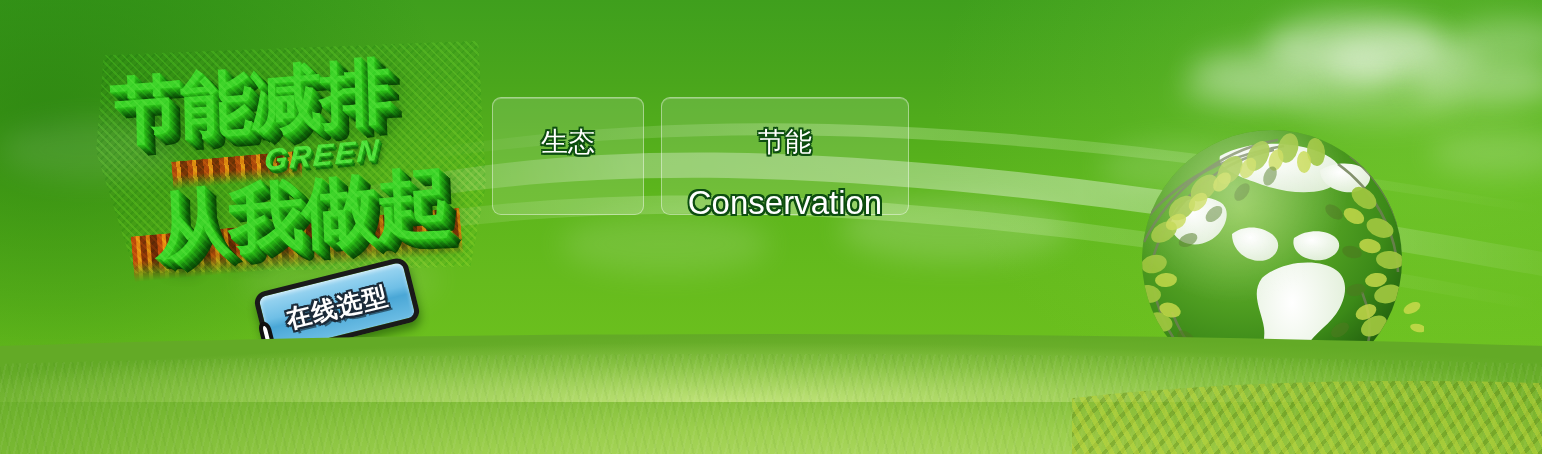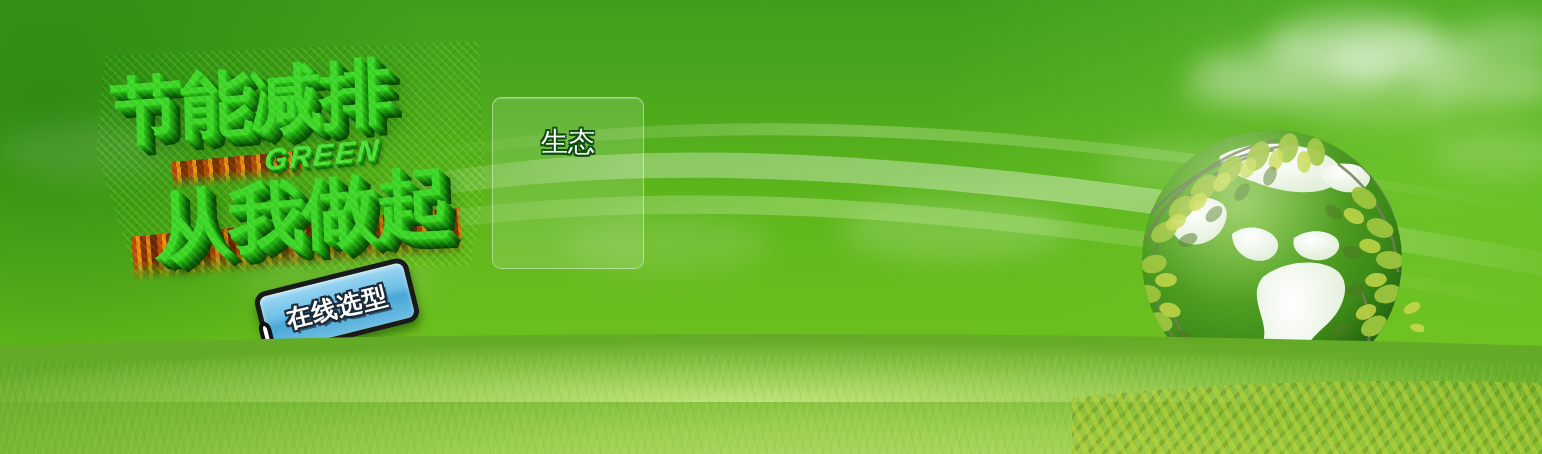--- a/index.html
+++ b/index.html
@@ -163,21 +163,21 @@
   .cursor-hand{
     position:absolute;left:246px;top:318px;width:66px;height:76px;
   }
 
   
   .cards{
     position:absolute;left:492px;top:97px;
     display:flex;gap:17px;
   }
   .card{
-    width:152px;height:172px;
+    width:152px;height:118px;
     border-radius:9px;
     background:rgba(255,255,255,.13);
     border:1px solid rgba(255,255,255,.42);
     box-shadow:inset 0 1px 0 rgba(255,255,255,.25);
     display:flex;flex-direction:column;align-items:center;
     padding-top:26px;
     box-sizing:border-box;
   }
   .card.wide{width:248px;}
   .card.wide2{width:200px;}
@@ -275,20 +275,24 @@
       <path d="M30,33 L30,46 M38,36 L38,46 M48,38 L48,46" stroke="#111111" stroke-width="3" stroke-linecap="round" fill="none"></path>
     </g>
   </svg>
 
   <div class="cards">
 
     <div class="card">
       <div class="card-cn">生态</div>
     </div>
 
+    <div class="card wide">
+      <div class="card-cn">节能</div>
+      <div class="card-en">Conservation</div>
+    </div>
 
 
   </div>
 
 
   <div class="globe-wrap">
     <svg viewBox="0 0 300 300" width="300" height="300">
       <defs>
         <radialGradient id="gsphere" cx="0.38" cy="0.30" r="0.80">
           <stop offset="0" stop-color="#7fc23c"></stop>

